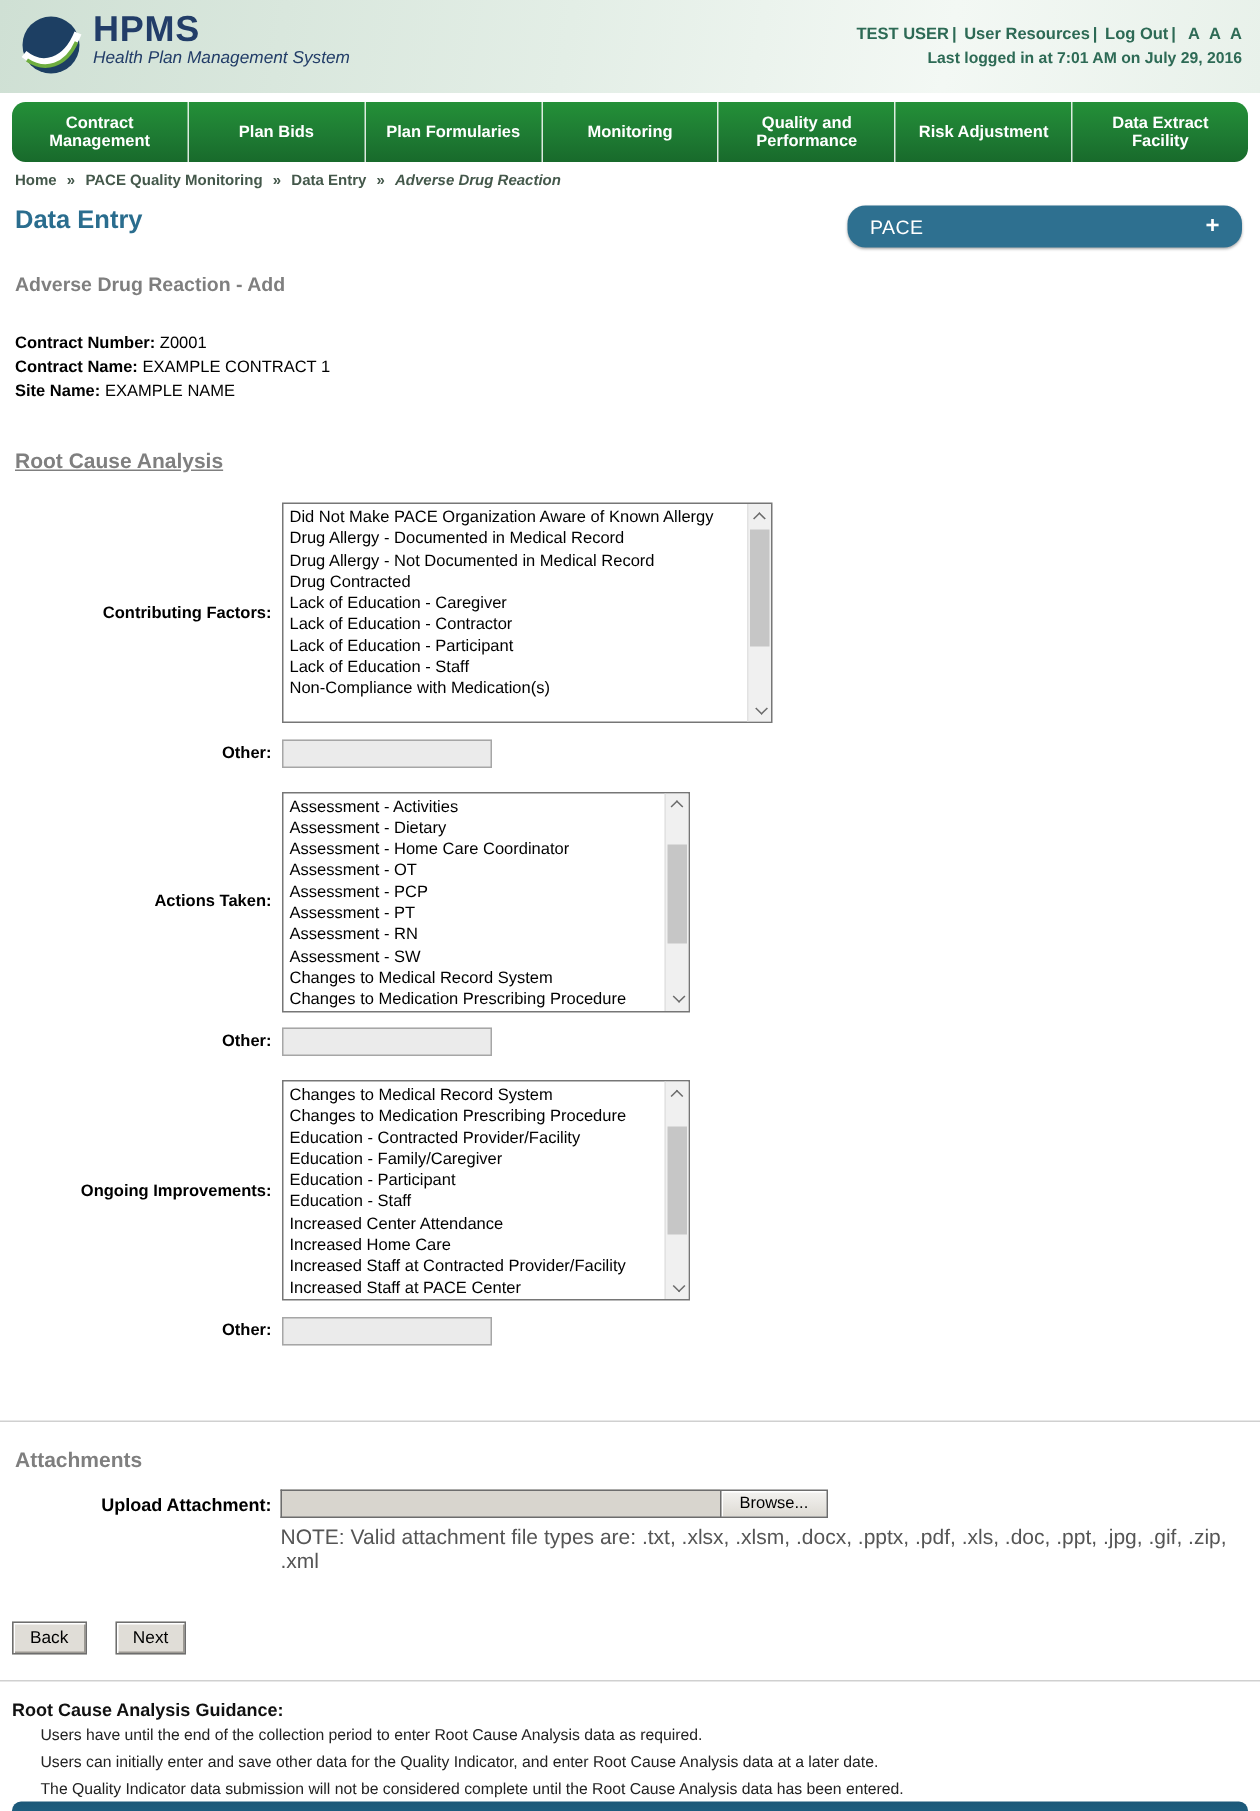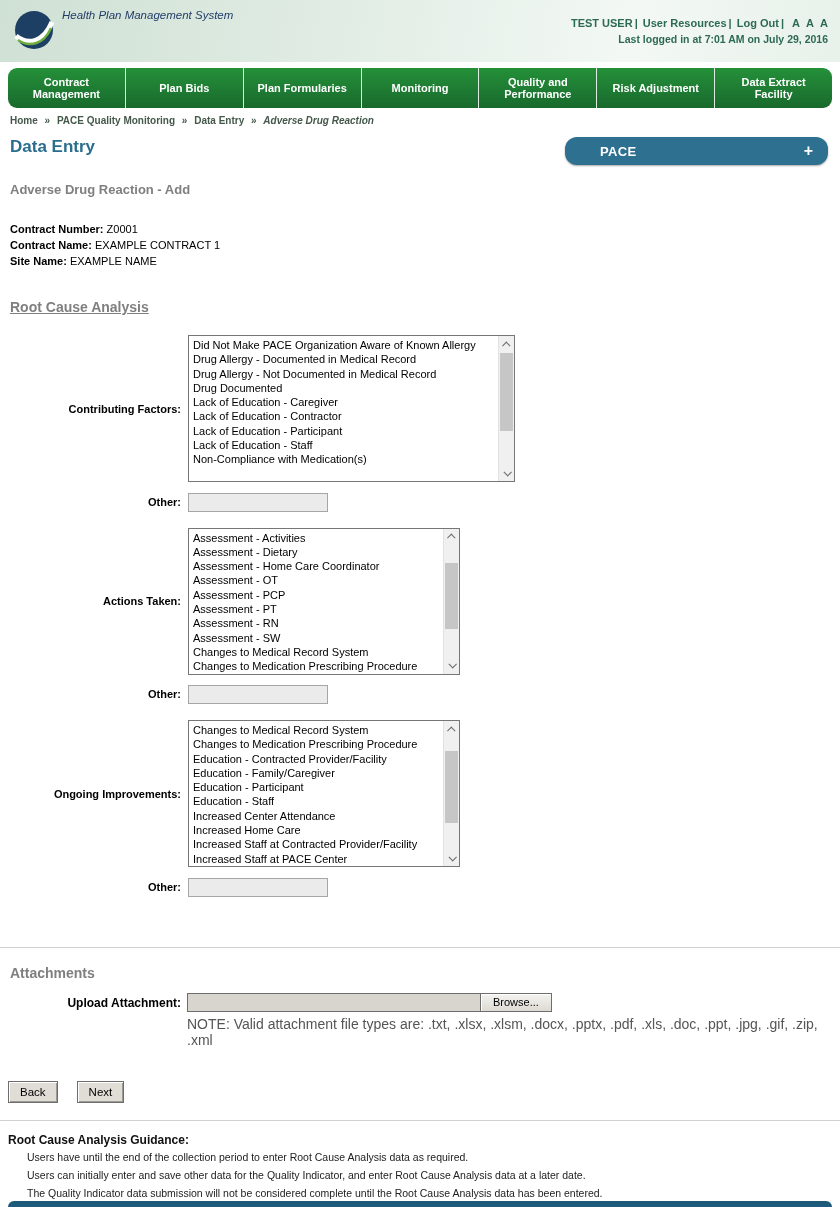--- a/index.html
+++ b/index.html
@@ -26,21 +26,21 @@
 
   
   .breadcrumb { margin:7px 10px 0; font-size:10px; font-weight:bold; color:#44584b; }
   .breadcrumb .sep { margin:0 4px; }
   .crumb-last { font-style:italic; }
 
   
   .title-row { display:flex; justify-content:space-between; align-items:flex-start; margin:11px 12px 0 10px; }
   .page-title { font-size:17px; font-weight:bold; color:#2a6d8e; }
   .pace-btn { width:263px; height:28px; background:#2e7090; border-radius:12px; display:flex; align-items:center; justify-content:space-between; padding:0 15px; color:#fff; cursor:pointer; box-shadow:0 1px 2px rgba(0,0,0,.35); }
-  .pace-btn .pace-label { font-size:13px; font-weight:bold; letter-spacing:.3px;margin-left:20px; }
+  .pace-btn .pace-label { font-size:13px; font-weight:normal; letter-spacing:.3px; }
   .pace-btn .pace-plus { font-size:16px; font-weight:bold; }
 
   .page-subtitle { margin:17px 10px 0; font-size:13px; font-weight:bold; color:#7f7f7f; }
 
   
   .contract-info { margin:24px 10px 0; font-size:11px; line-height:16px; }
   .contract-info b { font-weight:bold; }
 
   .section-heading { margin:30px 10px 0; font-size:14px; font-weight:bold; color:#7f7f7f;text-decoration:underline; }
 
@@ -103,20 +103,21 @@
   <div class="header">
     <div class="logo-wrap">
       <span>
         <svg width="42" height="44" viewBox="0 0 42 44">
           <circle cx="20" cy="22" r="19" fill="#1d3f63"></circle>
           <path d="M2,28 C14,38 30,34 38,14" stroke="#ffffff" stroke-width="5" fill="none"></path>
           <path d="M4,32 C16,40 30,36 37,20" stroke="#6fae3f" stroke-width="2.4" fill="none"></path>
         </svg>
       </span>
       <span class="logo-text">
+        <div class="logo-title">HPMS</div>
         <div class="logo-sub">Health Plan Management System</div>
       </span>
     </div>
     <div class="user-bar">
       <div>
         <span>TEST USER</span><span class="sep">|</span>
         <span>User Resources</span><span class="sep">|</span>
         <span>Log Out</span><span class="sep">|</span>
         <span class="fsz">A</span>
         <span class="fsz">A</span>
@@ -170,21 +171,21 @@
 
     <div class="form-row">
       <div class="form-label">Contributing Factors:</div>
       <div>
         <div class="listbox wide">
           <div>
 
           <div class="option">Did Not Make PACE Organization Aware of Known Allergy</div>
               <div class="option">Drug Allergy - Documented in Medical Record</div>
               <div class="option">Drug Allergy - Not Documented in Medical Record</div>
-              <div class="option">Drug Documented</div>
+              <div class="option">Drug Contracted</div>
               <div class="option">Lack of Education - Caregiver</div>
               <div class="option">Lack of Education - Contractor</div>
               <div class="option">Lack of Education - Participant</div>
               <div class="option">Lack of Education - Staff</div>
               <div class="option">Non-Compliance with Medication(s)</div>
             </div>
           <div class="scrollbar">
             <span class="sb-arrow up">
                 <span class="chev up"></span>
               </span>

